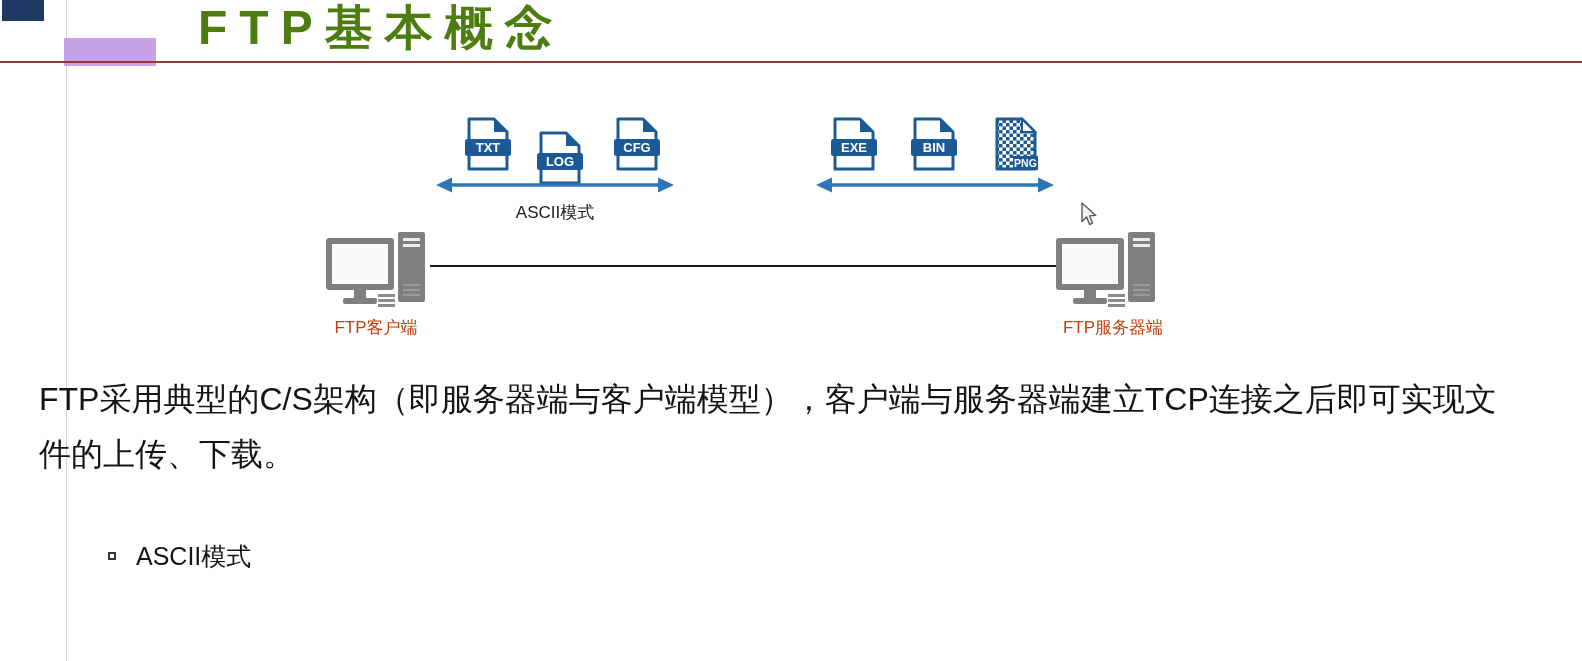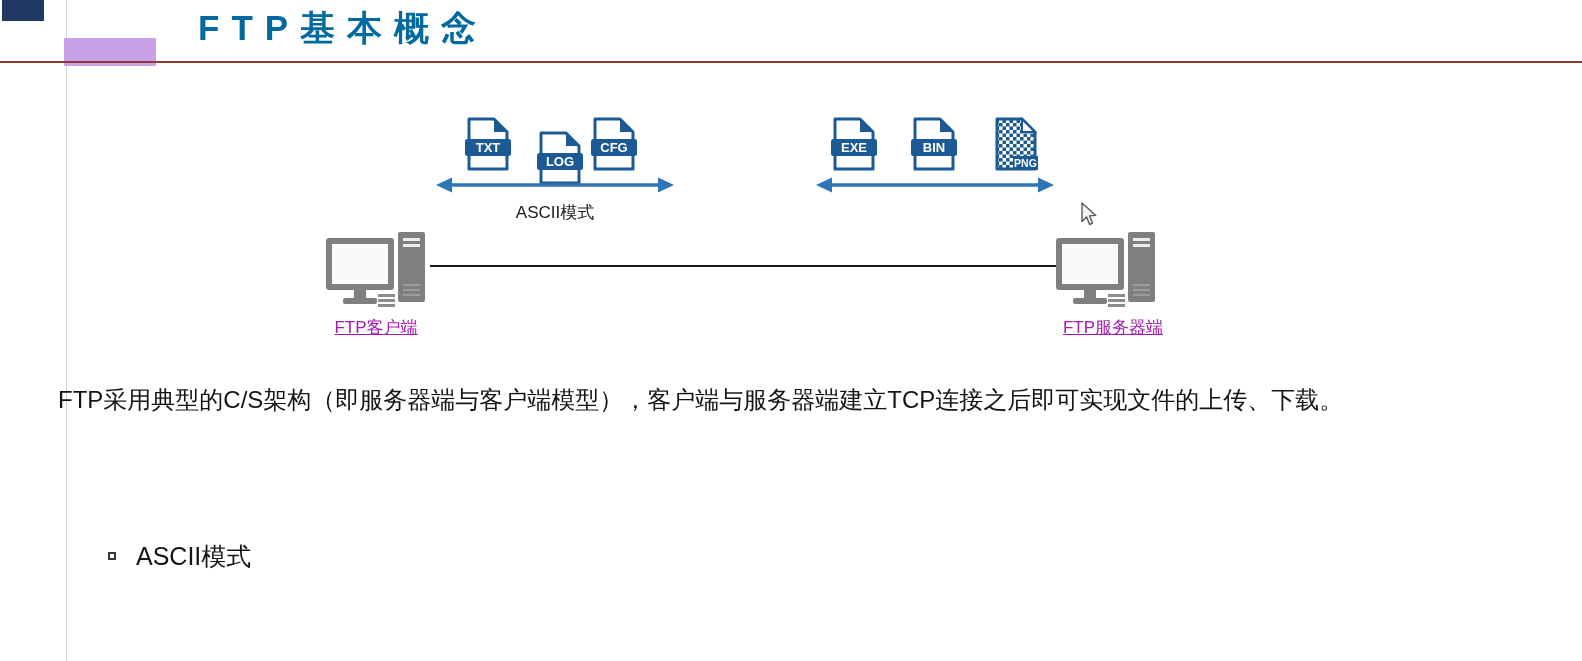--- a/index.html
+++ b/index.html
@@ -5,55 +5,55 @@
   * { margin:0; padding:0; box-sizing:border-box; }
   html,body { background:#ffffff; }
   body { font-family:"Liberation Sans","DejaVu Sans",sans-serif; color:#141414; }
   .slide { position:relative; width:1582px; height:661px; background:#ffffff; overflow:hidden; }
   .abs { position:absolute; }
 
   .left-edge-line { left:66px; top:0; width:1px; height:661px; background:#d4d4d4; }
   .corner-square { left:2px; top:0; width:42px; height:21px; background:#1F3864; }
   .corner-bar { left:64px; top:38px; width:92px; height:28px; background:#C8A2E8; }
 
-  .title { left:198px; top:2px; font-size:35px; line-height:52px; font-weight:700;
-           color:#0369a1; letter-spacing:12px; white-space:nowrap; }
+  .title { left:198px; top:2px; font-size:48px; line-height:52px; font-weight:700;
+           color:#4d7c0f; letter-spacing:12px; white-space:nowrap; }
   .title-rule { left:0; top:61px; width:1582px; height:2px; background:#953735; }
 
   
   .file-icon { width:48px; height:56px; }
   .file-icon svg text { font-family:"Liberation Sans","DejaVu Sans",sans-serif; }
   .icon-txt { left:464px; top:116px; }
   .icon-log { left:536px; top:130px; }
-  .icon-cfg { left:590px; top:116px;text-align:center; }
+  .icon-cfg { left:613px; top:116px;text-align:center; }
   .icon-exe { left:830px; top:116px; }
   .icon-bin { left:910px; top:116px; }
   .icon-png { left:992px; top:116px; }
 
   .arrow { top:174px; width:242px; height:22px; }
   .arrow-ascii { left:434px; }
   .arrow-binary { left:814px; }
 
   .mode-label { top:201px; width:242px; text-align:center; font-size:17px; color:#1a1a1a; }
   .mode-label-ascii { left:434px; }
   .mode-label-binary { left:814px; }
 
   .cursor { left:1078px; top:202px; width:22px; height:26px; }
 
   .computer { width:104px; height:84px; }
   .computer-client { left:326px; top:232px; }
   .computer-server { left:1056px; top:232px; }
   .connection-line { left:430px; top:265px; width:628px; height:2px; background:#1a1a1a; }
 
-  .pc-label { top:316px; font-size:17px; color:#a21caf; text-align:center;text-decoration:underline; }
+  .pc-label { top:316px; font-size:17px; color:#c2410c; text-align:center; }
   .pc-label-client { left:296px; width:160px; }
   .pc-label-server { left:1028px; width:170px; }
 
   
-  .para { left:58px; width:1478px; font-size:24px; line-height:55px; color:#141414; }
+  .para { left:39px; width:1478px; font-size:32px; line-height:55px; color:#141414; }
   .p1 { top:372px; }
   .p2 { top:490px; }
 
   .bullets { left:108px; top:534px; list-style:none; }
   .bullets li { display:flex; align-items:center; height:44px; font-size:25px; color:#141414; }
   .sq { display:inline-block; width:8px; height:8px; border:2px solid #3a3a3a; margin-right:20px; flex:0 0 auto; }
 </style>
 </head>
 <body>
 

